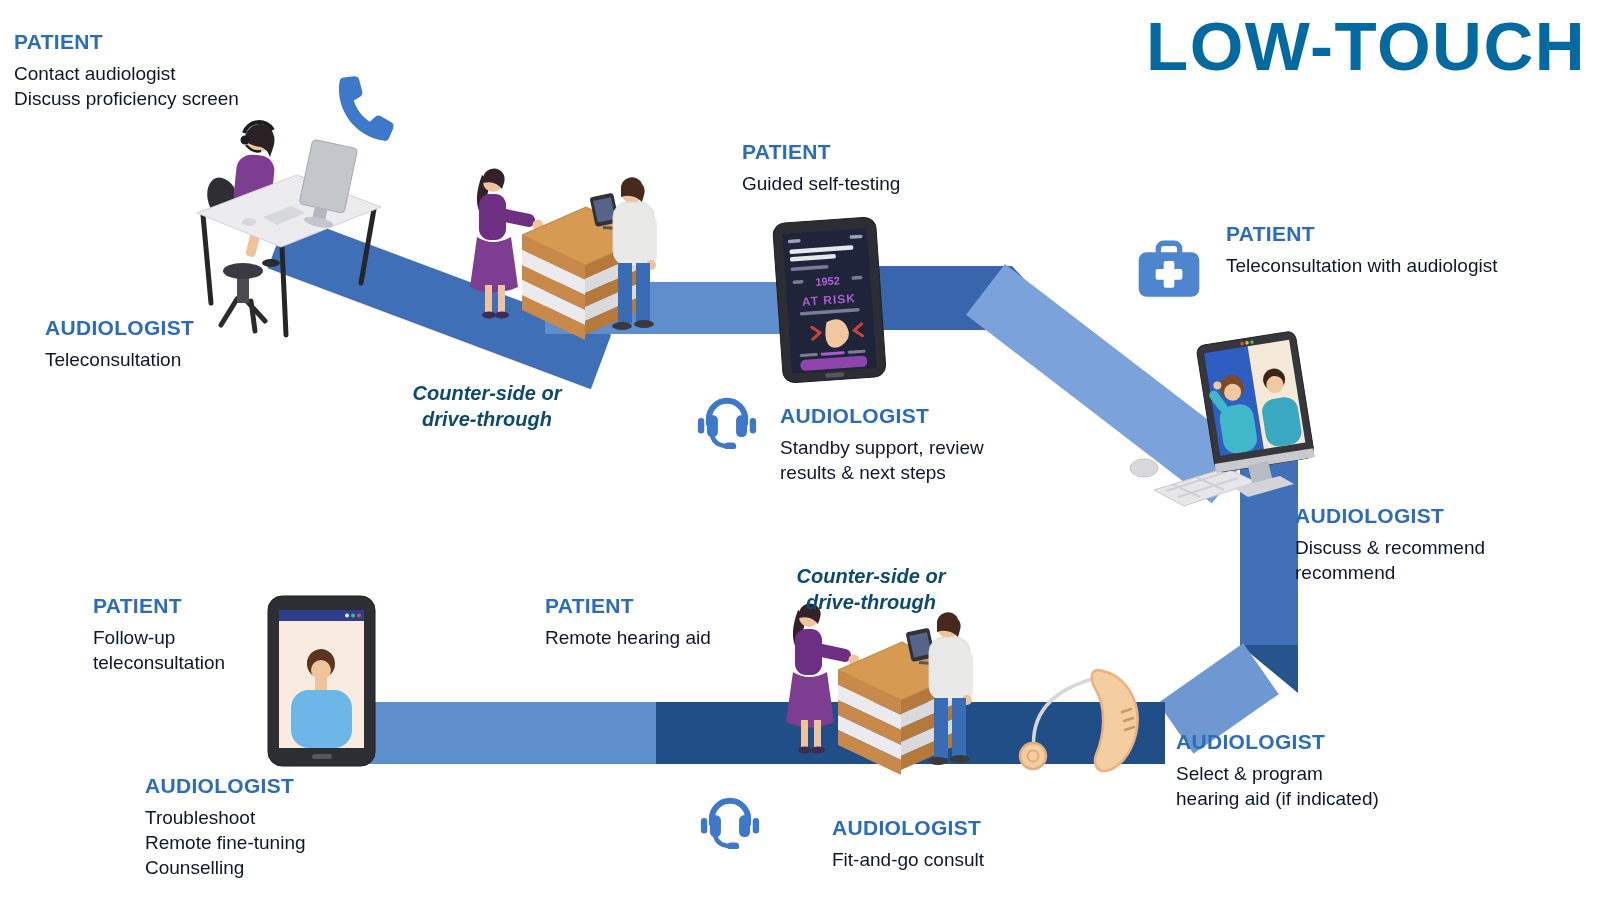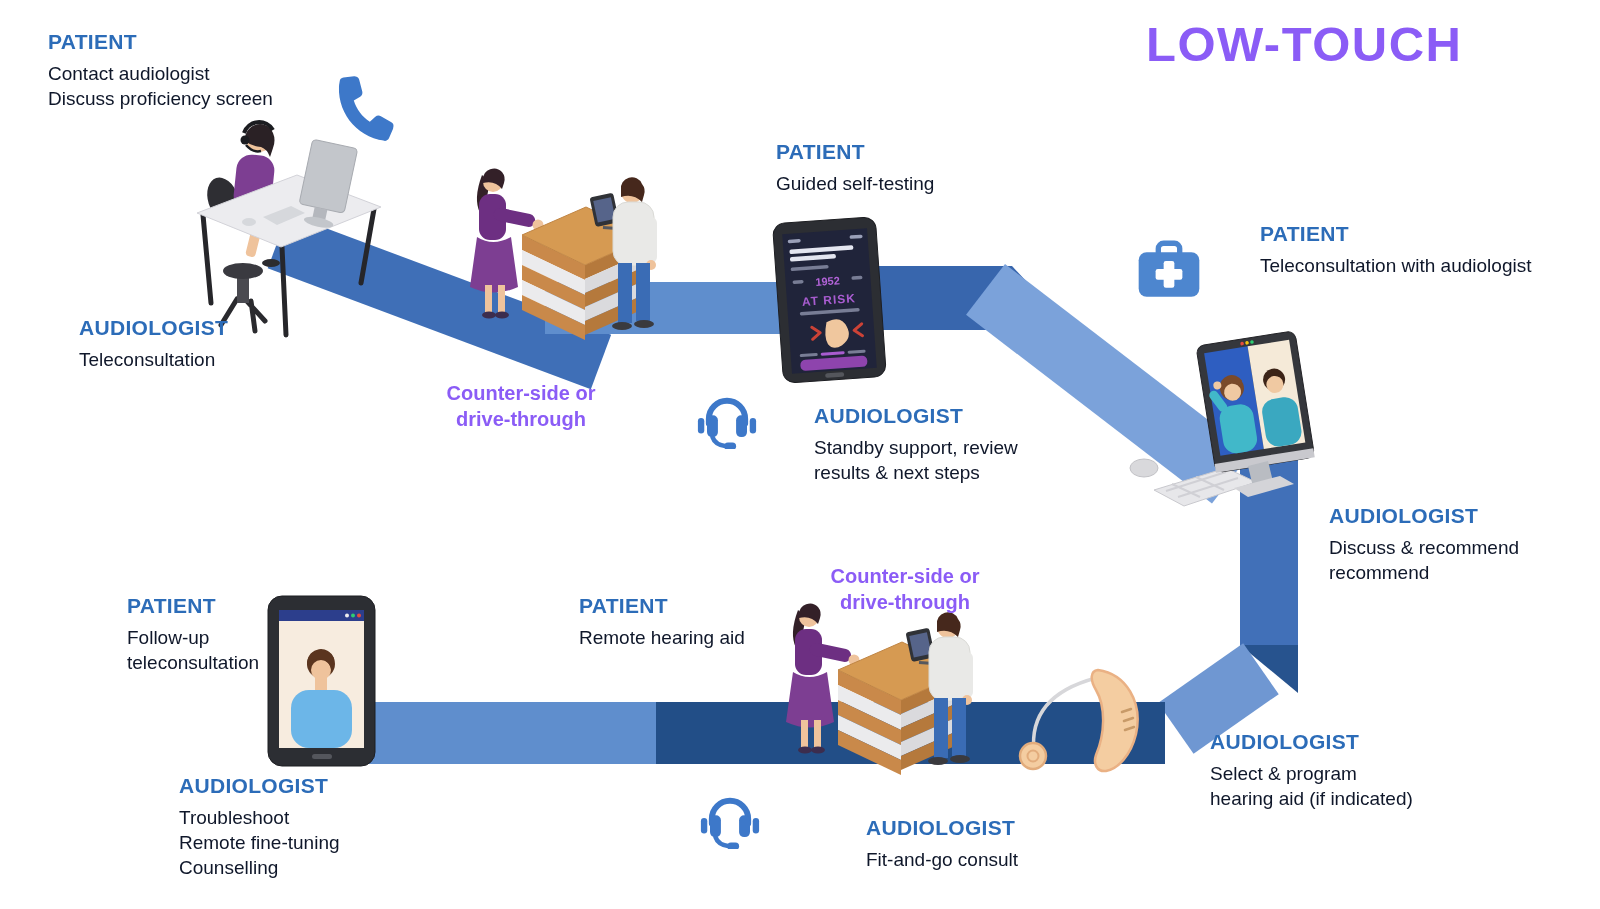--- a/index.html
+++ b/index.html
@@ -1,25 +1,25 @@
 <!DOCTYPE html>
 <html><head>
 <meta charset="utf-8">
 <style>
   html,body{margin:0;padding:0;background:#fff;}
   #canvas{position:relative;width:1600px;height:909px;background:#ffffff;overflow:hidden;
           font-family:"Liberation Sans", sans-serif;}
   .rib{position:absolute;z-index:1;}
   .scene{position:absolute;z-index:2;}
-  .tb{position:absolute;z-index:3;margin-left:34px;}
+  .tb{position:absolute;z-index:3;}
   .role{font-size:21px;font-weight:bold;color:#2c6cb8;margin-bottom:7px;letter-spacing:.3px;}
   .ln{font-size:19px;color:#0f172a;line-height:25px;}
-  .ctr{font-size:20px;font-weight:bold;color:#8b5cf6;line-height:26px;text-align:center;}
-  .title{position:absolute;left:1146px;top:16px;font-size:49px;font-weight:bold;
-         color:#8b5cf6;letter-spacing:1.5px;z-index:3;}
+  .ctr{font-size:20px;font-weight:bold;color:#0c4a6e;line-height:26px;text-align:center;font-style:italic;}
+  .title{position:absolute;left:1146px;top:7px;font-size:69px;font-weight:bold;
+         color:#0369a1;letter-spacing:1.5px;z-index:3;}
 </style>
 </head>
 <body>
 
 <div id="canvas">
 
   <div class="rib" style="left:288px;top:214px;width:345px;height:58px;background:#3f6fb7;transform:rotate(20.5deg);transform-origin:0 0;"></div>
   <div class="rib" style="left:545px;top:282px;width:245px;height:52px;background:#5f8ecd;"></div>
   <div class="rib" style="left:872px;top:266px;width:200px;height:64px;background:#3866ad;clip-path:polygon(0 0,70% 0,100% 100%,0 100%);"></div>
   <div class="rib" style="left:1005px;top:264px;width:310px;height:64px;background:#7ba2da;transform:rotate(37.5deg);transform-origin:0 0;"></div>

